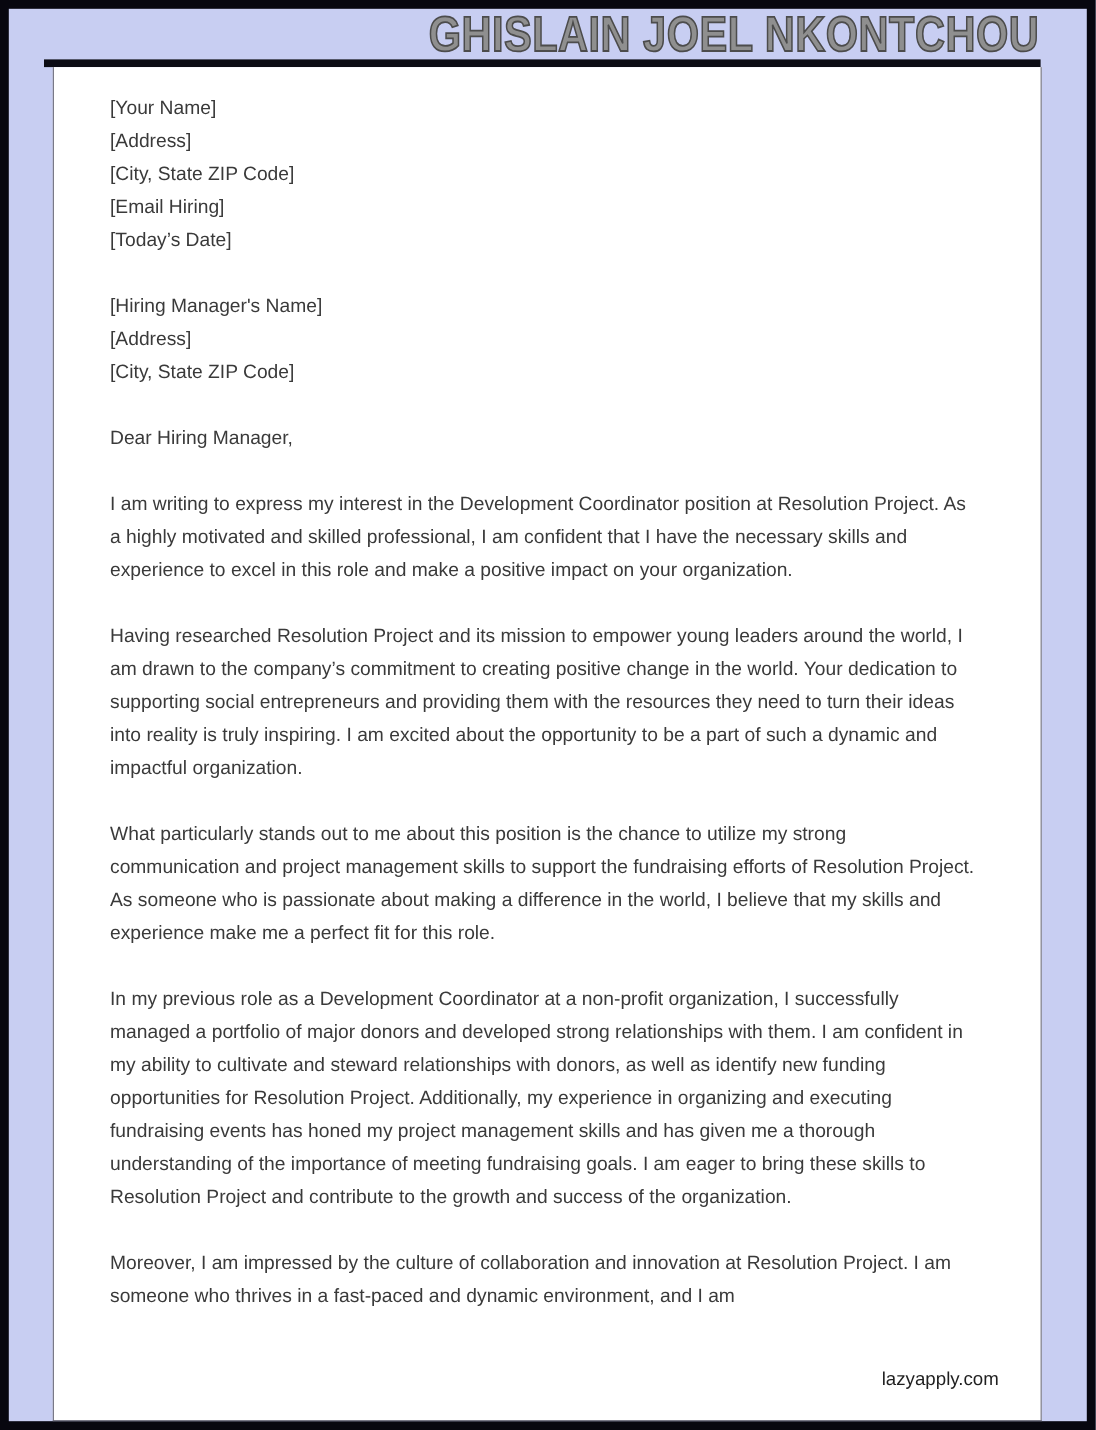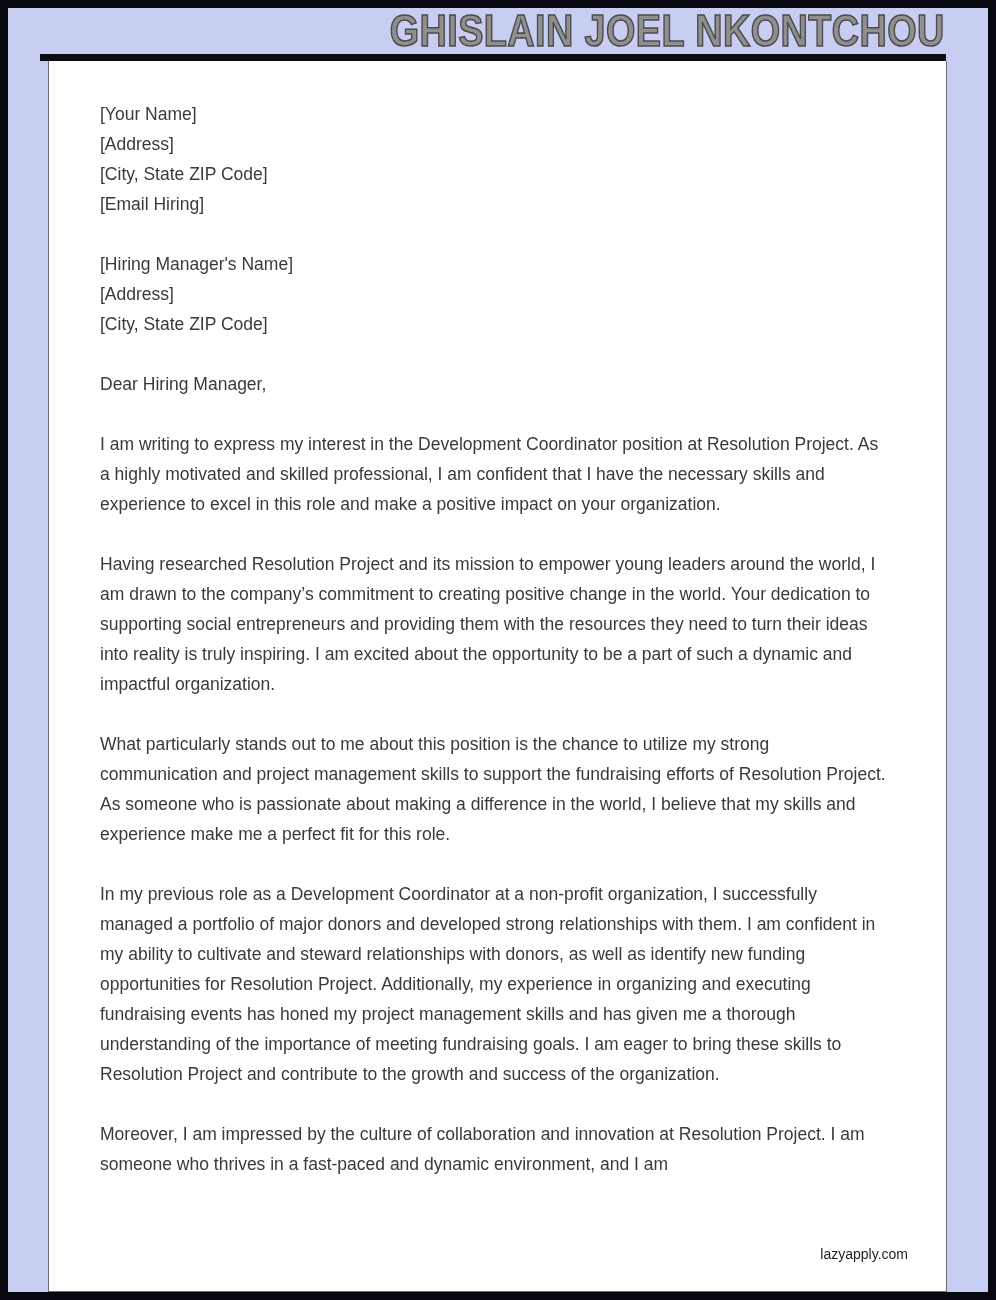--- a/index.html
+++ b/index.html
@@ -45,37 +45,37 @@
     background: #0c0c14;
     flex: 0 0 auto;
   }
   .letter-panel {
     margin-left: 40px;
     width: 899px;
     flex: 1 1 auto;
     background: #ffffff;
     border: 1px solid #6b6b7a;
     border-top: none;
-    padding: 38px 58px 0 51px;
+    padding: 22px 58px 0 51px;
     overflow: hidden;
     position: relative;
   }
   .letter {
     font-size: 17.5px;
     line-height: 30px;
     color: #3a3a3a;
   }
   .block { margin-bottom: 30px; }
   .line { white-space: pre; }
   p.para { margin-bottom: 30px; }
   .watermark {
     position: absolute;
     top: 1238px;
     right: 80px;
-    font-size: 14px;
+    font-size: 17px;
     line-height: 16px;
     color: #1f1f1f;
     z-index: 5;
   }
 </style>
 </head>
 <body>
 
 <div class="page">
 
@@ -86,20 +86,21 @@
   <div class="rule"></div>
 
   <div class="letter-panel">
     <div class="letter">
 
       <div class="block">
           <div class="line">[Your Name]</div>
           <div class="line">[Address]</div>
           <div class="line">[City, State ZIP Code]</div>
           <div class="line">[Email Hiring]</div>
+          <div class="line">[Today’s Date]</div>
         </div>
 
       <div class="block">
           <div class="line">[Hiring Manager's Name]</div>
           <div class="line">[Address]</div>
           <div class="line">[City, State ZIP Code]</div>
         </div>
 
       <p class="para">Dear Hiring Manager,</p>
 

